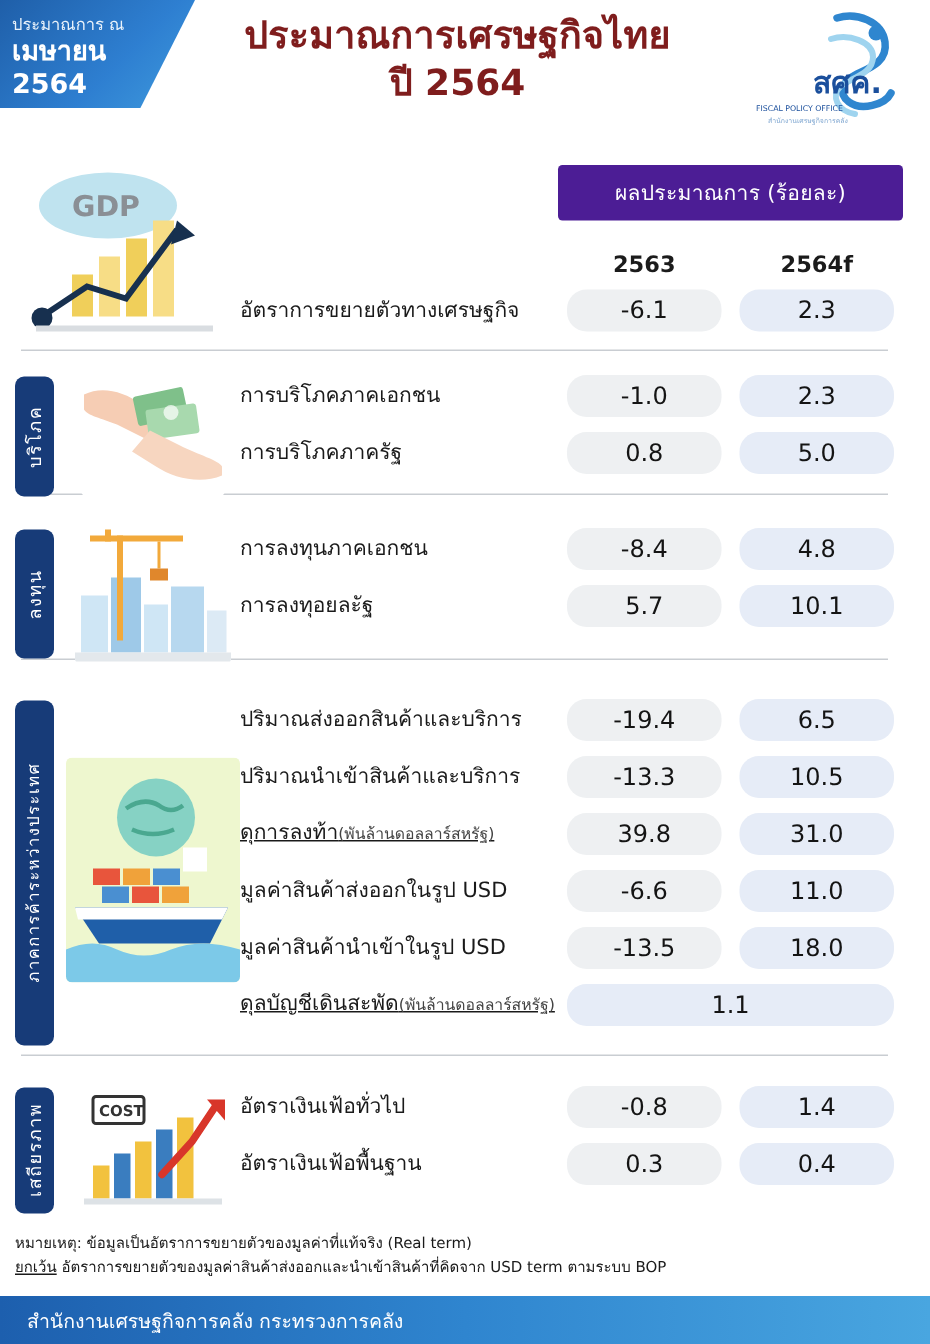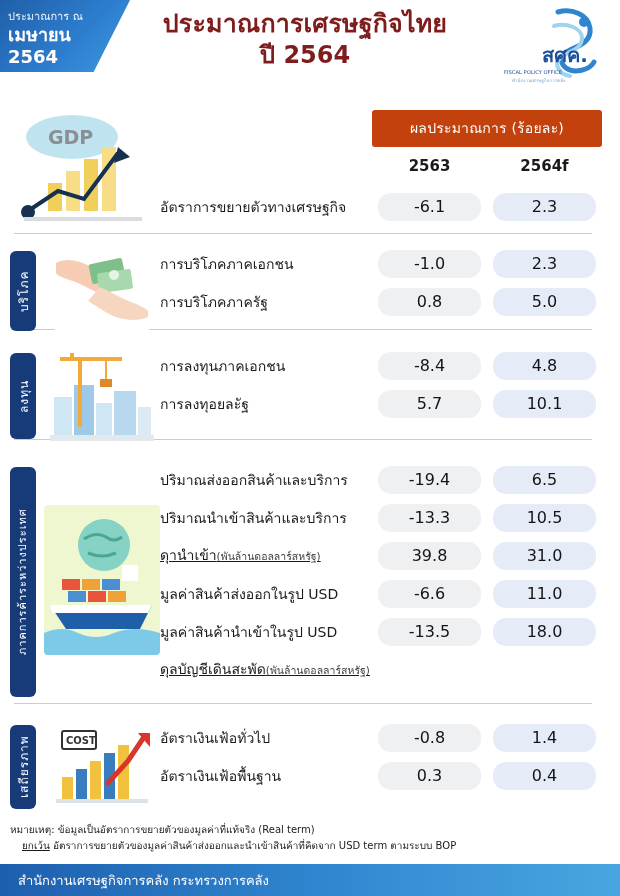--- a/index.html
+++ b/index.html
@@ -67,31 +67,31 @@
     width: 110px; height: 86px;
   }
 
   
   .colhead-wrap {
     position: absolute;
     left: 372px; top: 110px;
     width: 230px;
   }
   .colhead {
-    background: #c2410c;
+    background: #4c1d95;
     color: #fff;
     text-align: center;
     font-size: 14px;
     border-radius: 3px;
     padding: 7px 0 8px 0;
     letter-spacing: .2px;
   }
   .yearrow {
     display: flex;
-    margin-top: 10px;
+    margin-top: 20px;
   }
   .yearcell {
     flex: 1;
     text-align: center;
     font-size: 15px;
     color: #1b1b1b;
     font-weight: bold;
   }
 
   
@@ -177,21 +177,21 @@
 
   
   .notes {
     position: absolute;
     left: 10px; bottom: 42px;
     width: 600px;
     font-size: 10px;
     color: #1a1a1a;
     line-height: 16px;
   }
-  .notes .u { text-decoration: underline; margin-left: 12px; }
+  .notes .u { text-decoration: underline; }
   .footer-bar {
     position: absolute;
     left: 0; bottom: 0;
     width: 620px; height: 32px;
     background: linear-gradient(90deg, #1d5fae 0%, #2f85cf 50%, #49a6e0 100%);
     color: #fff;
     font-size: 13px;
     display: flex;
     align-items: center;
     padding-left: 18px;
@@ -359,21 +359,21 @@
       </div>
       <div class="row">
         <div class="label">ปริมาณนำเข้าสินค้าและบริการ</div>
         <div class="vals">
           <div class="val a">-13.3</div>
           <div class="val b">10.5</div>
         </div>
       </div>
       <div class="row">
         <div class="label underline">
-          <span>ดุานำเข้า</span><span class="small">(พันล้านดอลลาร์สหรัฐ)</span>
+          <span>ดุการลงท้า</span><span class="small">(พันล้านดอลลาร์สหรัฐ)</span>
         </div>
         <div class="vals">
           <div class="val a">39.8</div>
           <div class="val b">31.0</div>
         </div>
       </div>
       <div class="row">
         <div class="label">มูลค่าสินค้าส่งออกในรูป USD</div>
         <div class="vals">
           <div class="val a">-6.6</div>
@@ -385,20 +385,21 @@
         <div class="vals">
           <div class="val a">-13.5</div>
           <div class="val b">18.0</div>
         </div>
       </div>
       <div class="row">
         <div class="label underline">
           <span>ดุลบัญชีเดินสะพัด</span><span class="small">(พันล้านดอลลาร์สหรัฐ)</span>
         </div>
         <div class="vals">
+          <div class="val b">1.1</div>
         </div>
       </div>
       <div class="sep full" style="margin-top:14px;"></div>
     </div>
 
     <div class="group" style="height:100px;">
       <div class="sidetab" style="top:6px;height:84px;">เสถียรภาพ</div>
       <div class="illu" style="top:4px;left:50px;width:104px;height:86px;">
         <svg viewBox="0 0 104 86" width="104" height="86">
           <rect x="0" y="0" width="104" height="86" fill="#ffffff"></rect>

